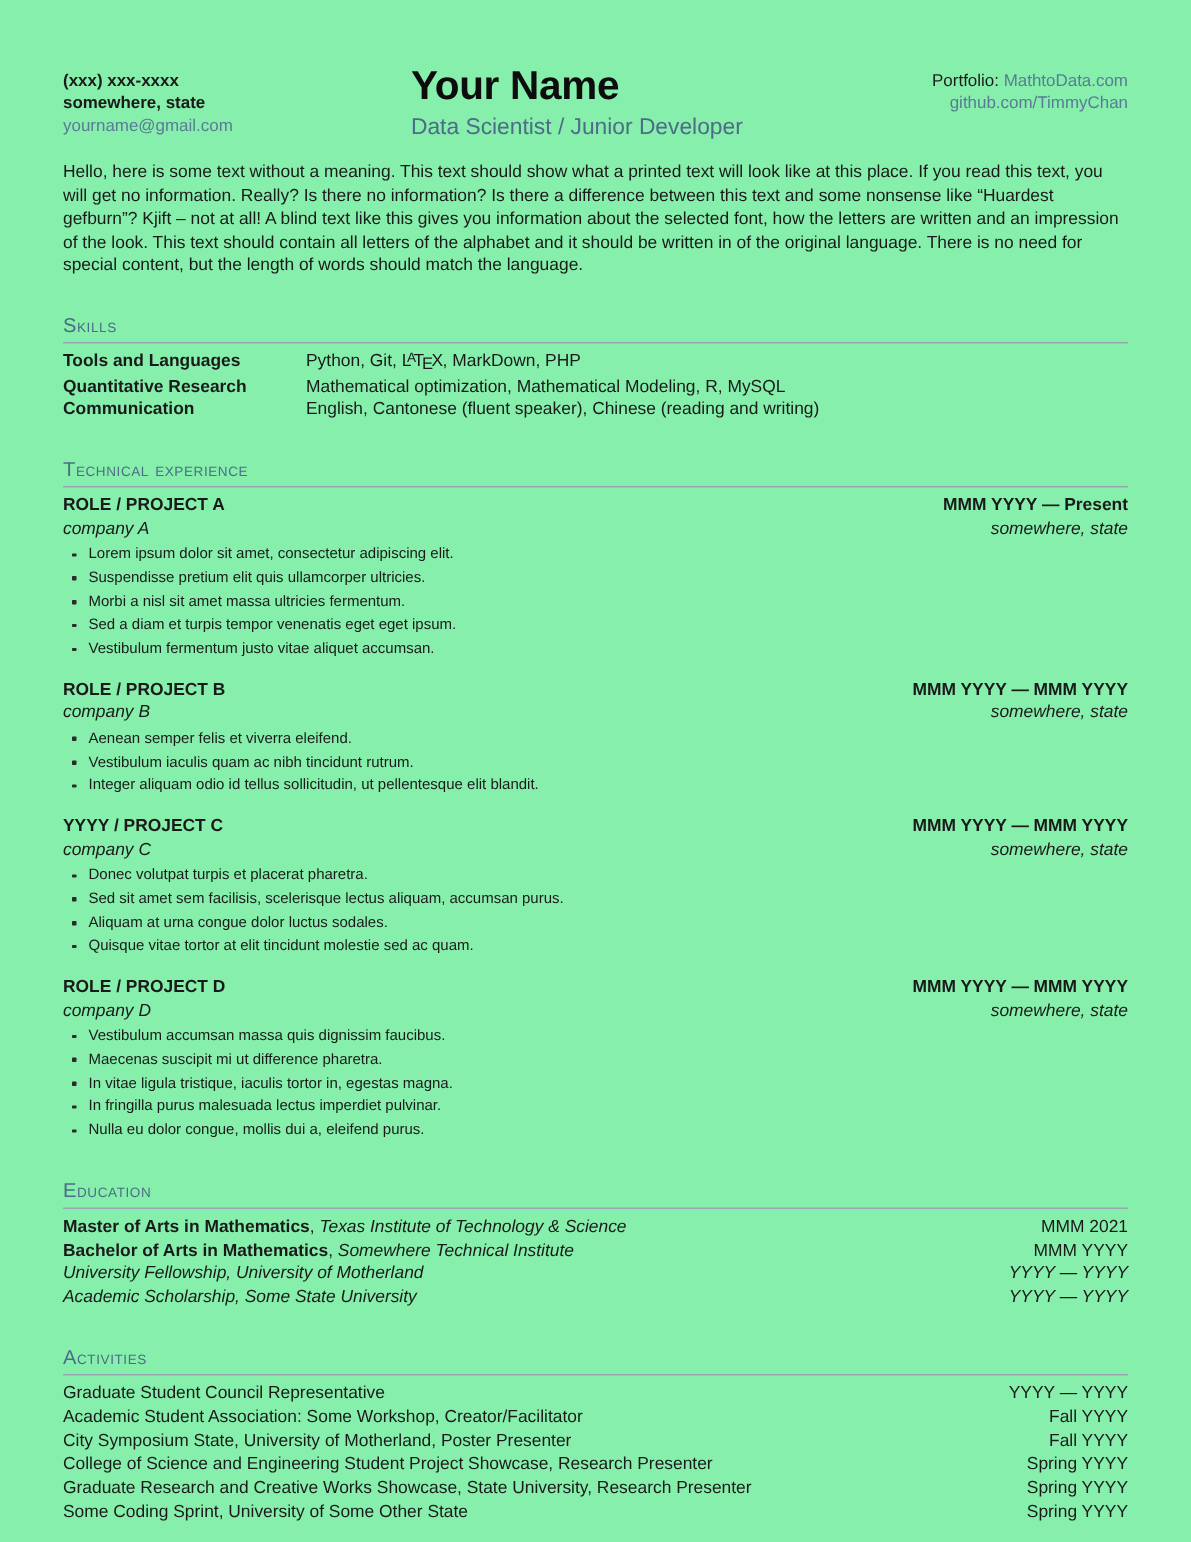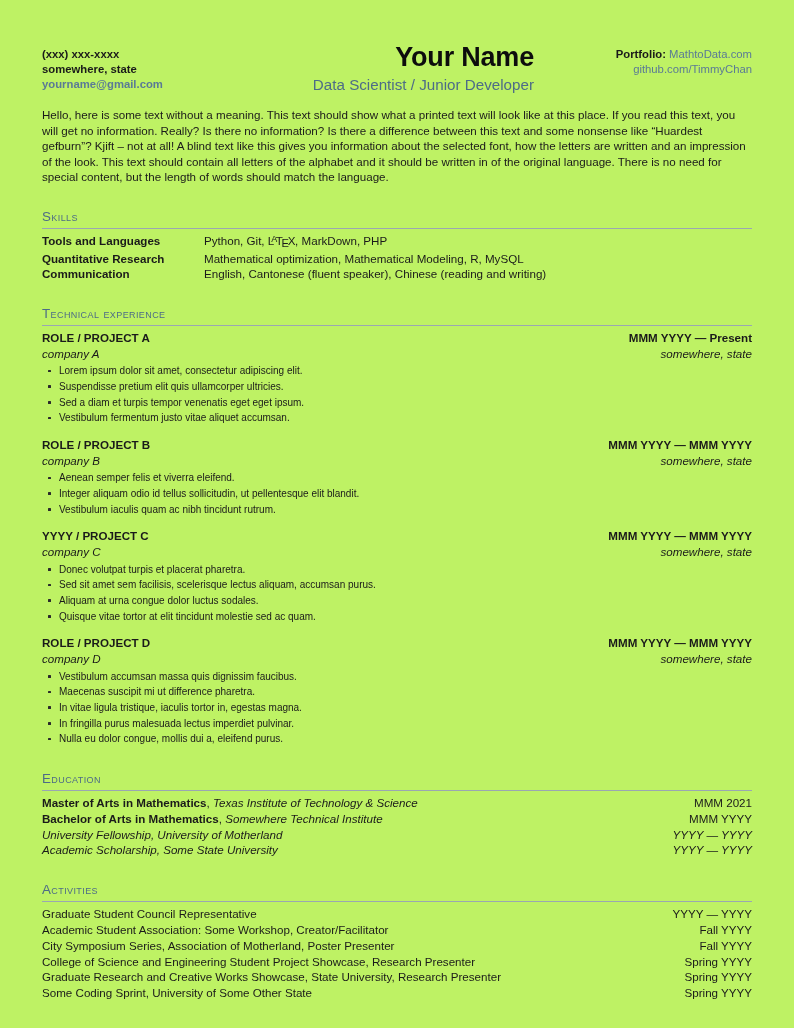--- a/index.html
+++ b/index.html
@@ -13,45 +13,45 @@
     font-family: "Liberation Sans", sans-serif;
     color: #1a1a1a;
     -webkit-font-smoothing: antialiased;
   }
   .page {
     position: relative;
     width: 794px;
     height: 1028px;
     box-sizing: border-box;
     padding: 45px 42px 30px 42px;
-    background: #bef264;
+    background: #86efac;
   }
 
   
   .header {
     display: flex;
     align-items: flex-start;
     justify-content: space-between;
     height: 62px;
   }
   .hdr-left {
     flex: 0 0 232px;
     font-size: 11.3px;
     line-height: 15.2px;
     color: #1a1a1a;
     font-weight: bold;
     padding-top: 2px;
   }
   .hdr-left .email {
     color: #5a7a96;
-    font-weight: bold;
+    font-weight: normal;
   }
   .hdr-center {
     flex: 1 1 auto;
-    text-align: right;
+    text-align: left;
     margin-top: -4px;
   }
   .hdr-name {
     font-size: 27px;
     font-weight: bold;
     letter-spacing: -0.2px;
     color: #0d0d0d;
     line-height: 32px;
     white-space: nowrap;
   }
@@ -65,21 +65,21 @@
   .hdr-right {
     flex: 0 0 218px;
     text-align: right;
     font-size: 11.3px;
     line-height: 15.2px;
     color: #5a7a96;
     padding-top: 2px;
   }
   .hdr-right .pf-label {
     color: #1a1a1a;
-    font-weight: bold;
+    font-weight: normal;
   }
 
   
   .summary {
     font-size: 11.6px;
     line-height: 15.6px;
     color: #1a1a1a;
     text-align: left;
   }
 
@@ -275,38 +275,39 @@
         <div class="entry-role">ROLE / PROJECT A</div>
         <div class="entry-dates">MMM YYYY — Present</div>
       </div>
       <div class="entry-row">
         <div class="entry-company">company A</div>
         <div class="entry-loc">somewhere, state</div>
       </div>
       <ul class="bullets">
         <li>Lorem ipsum dolor sit amet, consectetur adipiscing elit.</li>
         <li>Suspendisse pretium elit quis ullamcorper ultricies.</li>
+        <li>Morbi a nisl sit amet massa ultricies fermentum.</li>
         <li>Sed a diam et turpis tempor venenatis eget eget ipsum.</li>
         <li>Vestibulum fermentum justo vitae aliquet accumsan.</li>
       </ul>
     </div>
 
     <div class="entry">
       <div class="entry-row">
         <div class="entry-role">ROLE / PROJECT B</div>
         <div class="entry-dates">MMM YYYY — MMM YYYY</div>
       </div>
       <div class="entry-row">
         <div class="entry-company">company B</div>
         <div class="entry-loc">somewhere, state</div>
       </div>
       <ul class="bullets">
         <li>Aenean semper felis et viverra eleifend.</li>
+        <li>Vestibulum iaculis quam ac nibh tincidunt rutrum.</li>
         <li>Integer aliquam odio id tellus sollicitudin, ut pellentesque elit blandit.</li>
-        <li>Vestibulum iaculis quam ac nibh tincidunt rutrum.</li>
       </ul>
     </div>
 
     <div class="entry">
       <div class="entry-row">
         <div class="entry-role">YYYY / PROJECT C</div>
         <div class="entry-dates">MMM YYYY — MMM YYYY</div>
       </div>
       <div class="entry-row">
         <div class="entry-company">company C</div>
@@ -367,21 +368,21 @@
 
     <div class="line-row">
       <div class="line-left">Graduate Student Council Representative</div>
       <div class="line-right">YYYY — YYYY</div>
     </div>
     <div class="line-row">
       <div class="line-left">Academic Student Association: Some Workshop, Creator/Facilitator</div>
       <div class="line-right">Fall YYYY</div>
     </div>
     <div class="line-row">
-      <div class="line-left">City Symposium Series, Association of Motherland, Poster Presenter</div>
+      <div class="line-left">City Symposium State, University of Motherland, Poster Presenter</div>
       <div class="line-right">Fall YYYY</div>
     </div>
     <div class="line-row">
       <div class="line-left">College of Science and Engineering Student Project Showcase, Research Presenter</div>
       <div class="line-right">Spring YYYY</div>
     </div>
     <div class="line-row">
       <div class="line-left">Graduate Research and Creative Works Showcase, State University, Research Presenter</div>
       <div class="line-right">Spring YYYY</div>
     </div>

